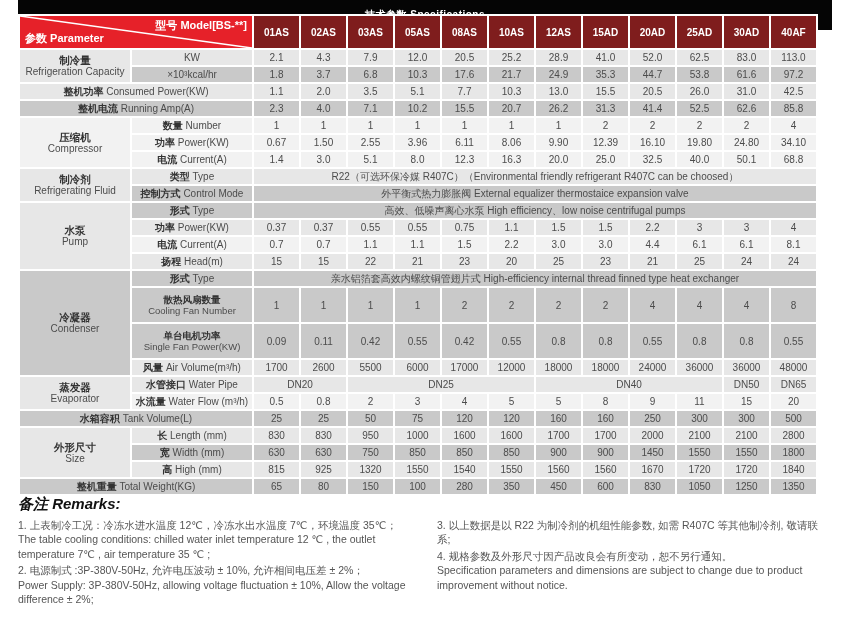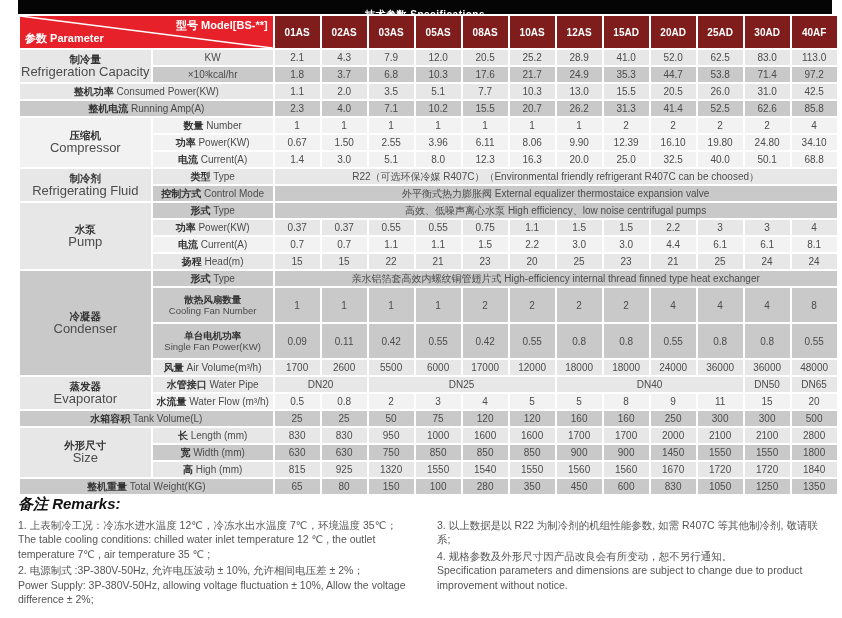--- a/index.html
+++ b/index.html
@@ -16,21 +16,21 @@
   td.diag-cell{background:#e62129;position:relative;padding:0;}
   td.diag-cell svg{position:absolute;inset:0;width:100%;height:100%;}
   .diag-param{position:absolute;left:5px;bottom:2px;color:#fff;font-weight:bold;font-size:11px;}
   .diag-model{position:absolute;right:5px;top:2px;color:#fff;font-weight:bold;font-size:11px;}
   th.model{background:#7f1d1d;color:#fff;font-weight:bold;font-size:11px;}
   .shade-a{background:#e7e7e7;}
   .shade-b{background:#c9c9c9;}
   .shade-c{background:#f2f2f2;}
   td.grp{color:#333;}
   td.grp .zh{font-weight:bold;font-size:10.5px;display:block;line-height:1.15;}
-  td.grp .en{font-size:13px;color:#4c4c4c;display:block;line-height:1.15;}
+  td.grp .en{font-size:10px;color:#4c4c4c;display:block;line-height:1.15;}
   td.lbl .zh{font-weight:bold;}
   td.lbl .en{color:#4c4c4c;}
   td.lbl.two .zh,td.lbl.two .en{display:block;line-height:1.2;font-size:9.5px;}
   td.val{color:#4c4c4c;}
   td.spanval{color:#4c4c4c;}
   .remarks{position:absolute;left:18px;top:495px;width:812px;}
   .remarks h3{margin:0 0 4px 0;font-size:15px;color:#111;font-style:italic;}
   .remarks .cols{display:flex;gap:26px;}
   .remarks .col{width:400px;font-size:10.5px;line-height:1.38;color:#555;}
   .remarks .item{margin-bottom:2px;}
@@ -108,21 +108,21 @@
           <td class="val shade-b">1.8</td>
           <td class="val shade-b">3.7</td>
           <td class="val shade-b">6.8</td>
           <td class="val shade-b">10.3</td>
           <td class="val shade-b">17.6</td>
           <td class="val shade-b">21.7</td>
           <td class="val shade-b">24.9</td>
           <td class="val shade-b">35.3</td>
           <td class="val shade-b">44.7</td>
           <td class="val shade-b">53.8</td>
-          <td class="val shade-b">71.4</td>
+          <td class="val shade-b">61.6</td>
           <td class="val shade-b">97.2</td>
         </tr>
         <tr class="r">
           <td class="lbl shade-a" colspan="2"><span class="zh">整机功率</span> <span class="en">Consumed Power(KW)</span></td>
           <td class="val shade-a">1.1</td>
           <td class="val shade-a">2.0</td>
           <td class="val shade-a">3.5</td>
           <td class="val shade-a">5.1</td>
           <td class="val shade-a">7.7</td>
           <td class="val shade-a">10.3</td>

